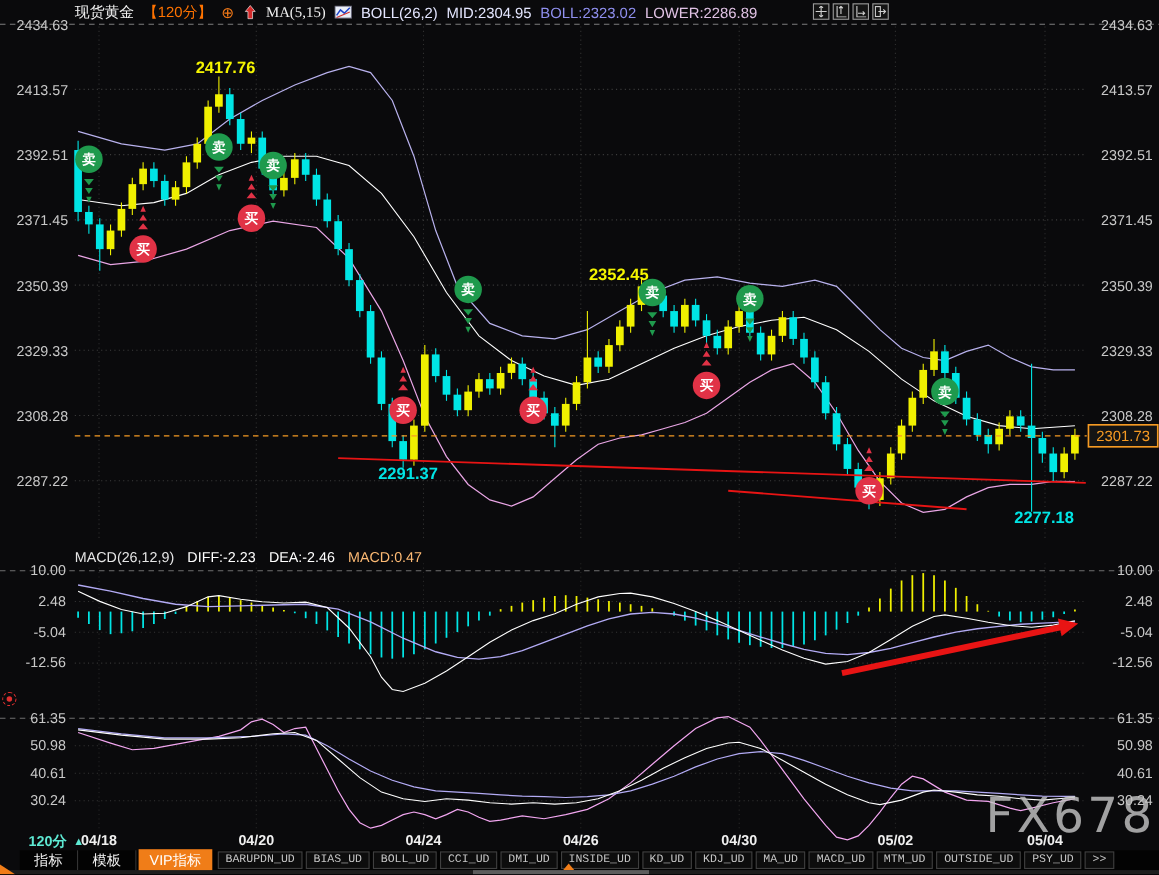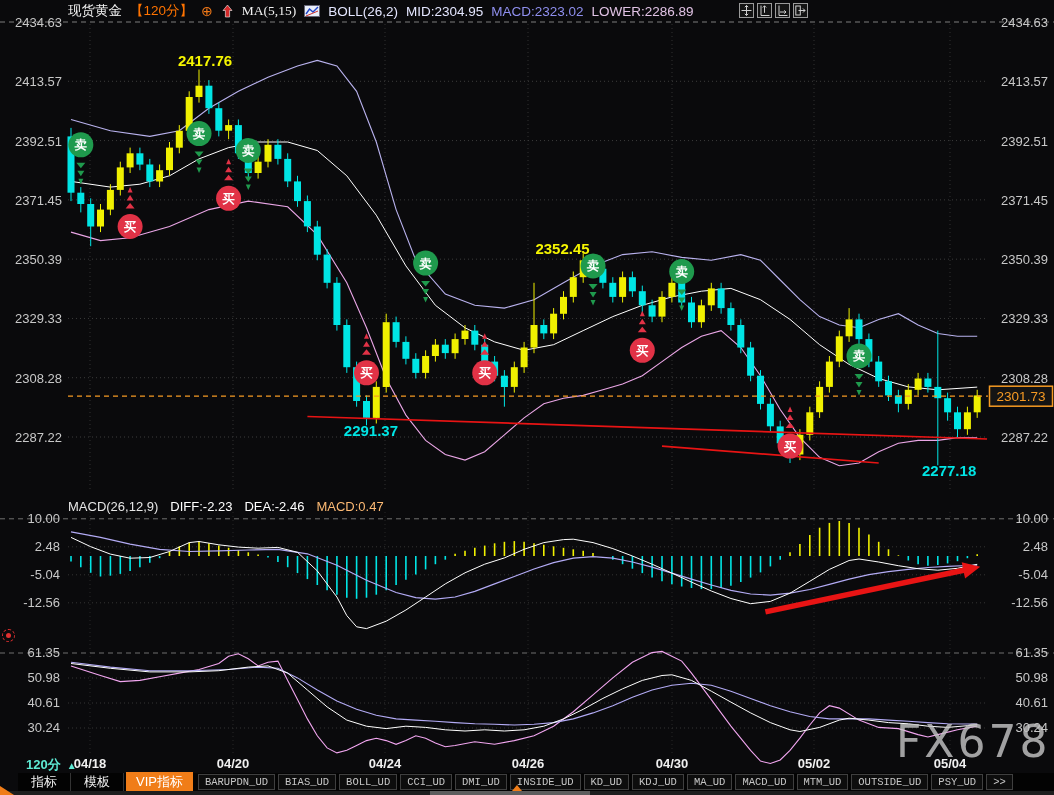--- a/index.html
+++ b/index.html
@@ -67,21 +67,21 @@
     <span class="t-ma">MA(5,15)</span>
     <span class="tb-mini">
       <svg width="16" height="12" viewBox="0 0 16 12">
           <rect x="0.5" y="0.5" width="15" height="11" fill="#e9eef8" stroke="#667"></rect>
           <polyline points="2,9 5.5,4 9,7 14,2" fill="none" stroke="#2145c8" stroke-width="1.4"></polyline>
           <polyline points="2,11 14,6" fill="none" stroke="#d03030" stroke-width="1"></polyline>
         </svg>
     </span>
     <span class="t-boll">BOLL(26,2)</span>
     <span class="t-mid">MID:2304.95</span>
-    <span class="t-upper">MACD:2323.02</span>
+    <span class="t-upper">BOLL:2323.02</span>
     <span class="t-lower">LOWER:2286.89</span>
     <span class="tb-icons">
       <span class="tb-icon">
         <svg width="11" height="11" viewBox="0 0 11 11">
             <path d="M5.5 0.5v10M0.5 5.5h10M5.5 0.5l-1.7 1.7M5.5 0.5l1.7 1.7M5.5 10.5l-1.7-1.7M5.5 10.5l1.7-1.7" stroke="#cfcfcf" stroke-width="1" fill="none"></path>
           </svg>
       </span>
       <span class="tb-icon">
         <svg width="11" height="11" viewBox="0 0 11 11">
             <path d="M2 0.5v10h8.5M5.5 0.8v7M3.8 2.5L5.5 0.8l1.7 1.7" stroke="#cfcfcf" stroke-width="1" fill="none"></path>

